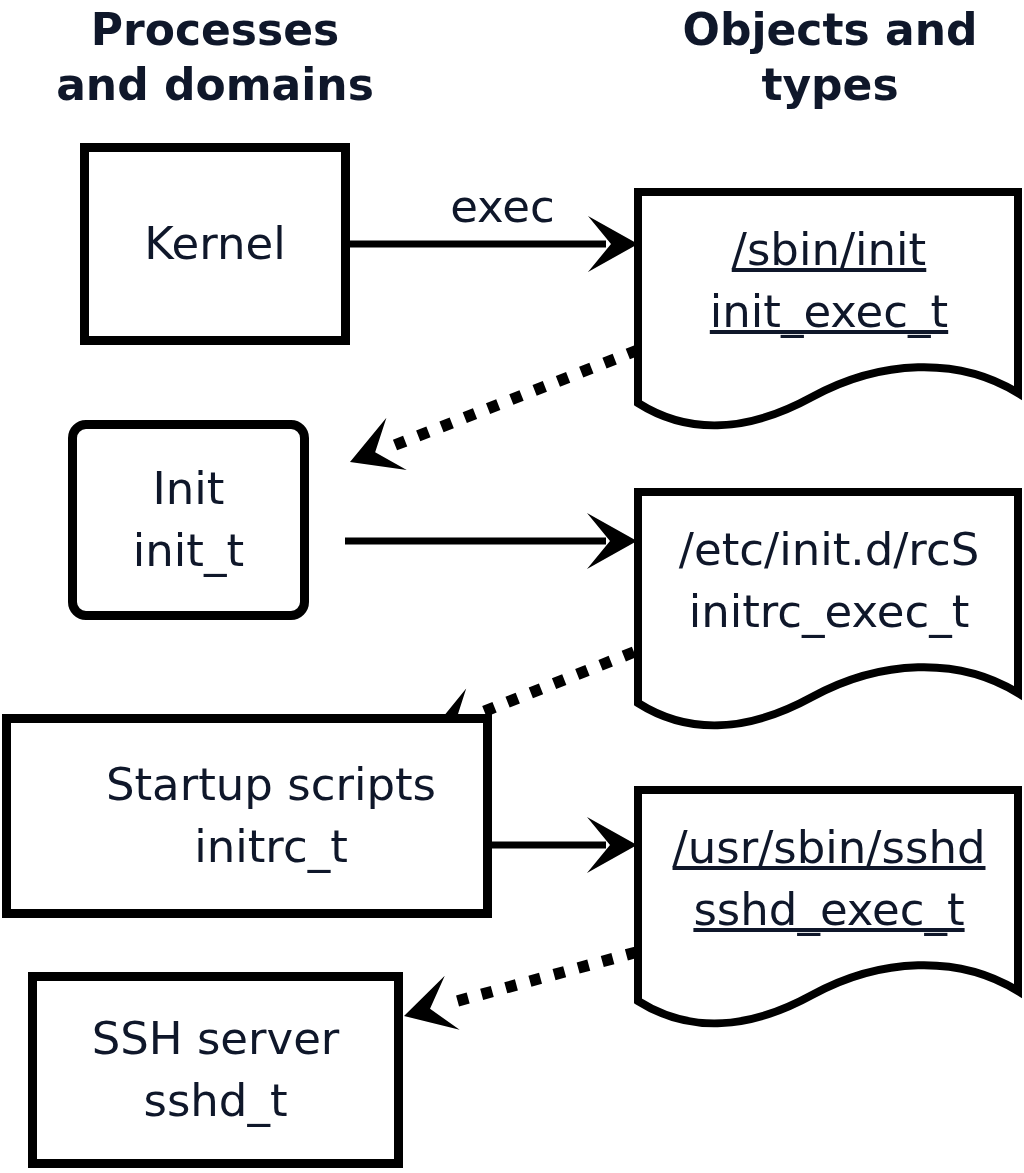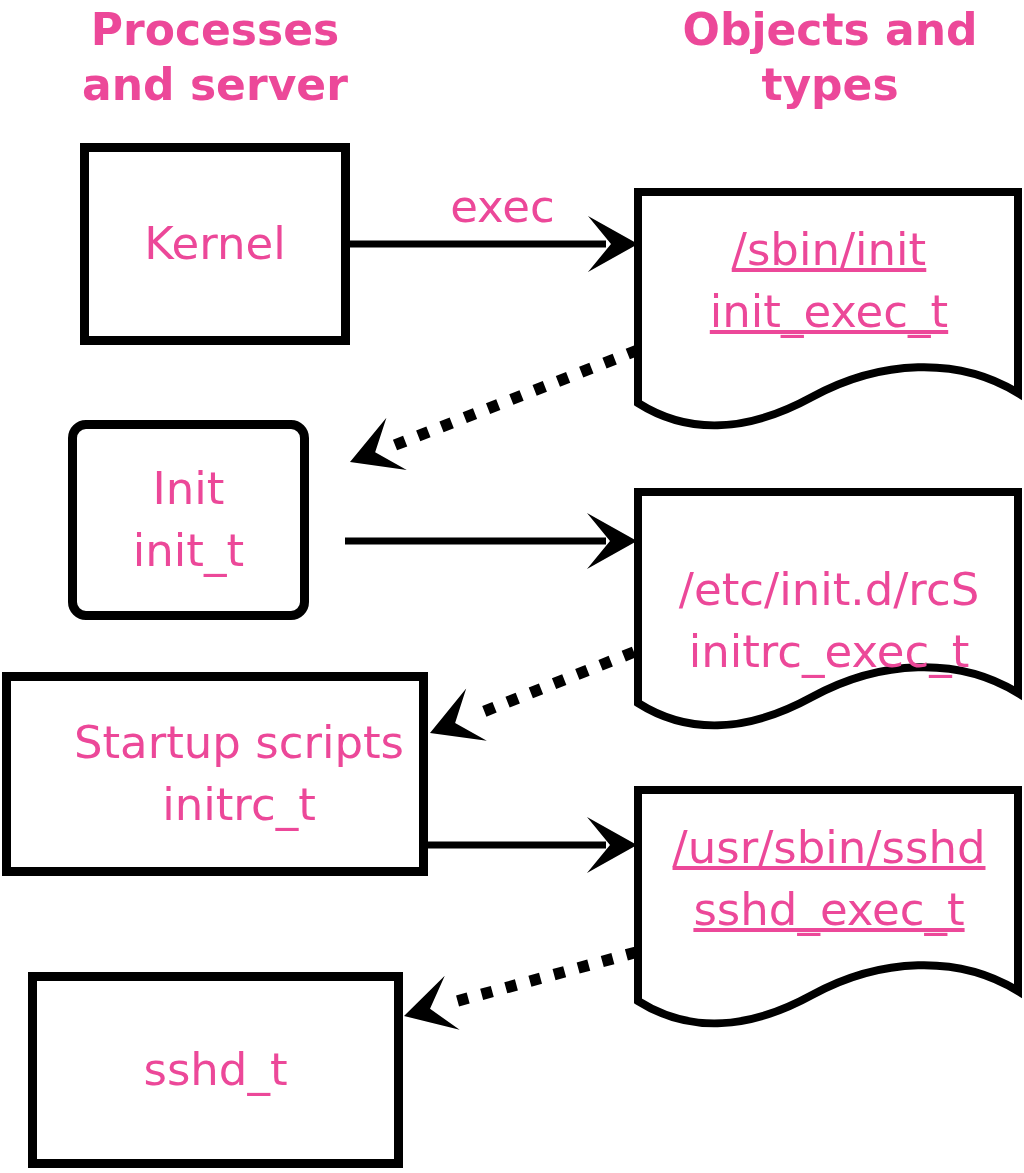--- a/index.html
+++ b/index.html
@@ -7,21 +7,21 @@
     padding: 0;
     background: #ffffff;
   }
   .stage {
     position: relative;
     width: 1024px;
     height: 1173px;
     background: #ffffff;
     overflow: hidden;
     font-family: "DejaVu Sans", "Liberation Sans", sans-serif;
-    color: #ec4899;
+    color: #0f172a;
   }
   .layer-svg {
     position: absolute;
     left: 0;
     top: 0;
     width: 1024px;
     height: 1173px;
   }
   .col-header {
     position: absolute;
@@ -42,33 +42,33 @@
     flex-direction: column;
     align-items: center;
     justify-content: center;
     text-align: center;
     font-size: 45px;
     line-height: 62px;
     white-space: nowrap;
   }
   .box-kernel  { left: 80px; top: 143px; width: 270px; height: 202px; gap: 36px; }
   .box-init    { left: 68px; top: 420px; width: 241px; height: 200px; border-radius: 18px; }
-  .box-startup { left: 2px;  top: 672px; width: 426px; height: 204px; padding-left: 48px; }
+  .box-startup { left: 2px;  top: 714px; width: 490px; height: 204px; padding-left: 48px; }
   .box-ssh     { left: 28px; top: 972px; width: 375px; height: 196px; }
   .doc-label {
     position: absolute;
     left: 640px;
     width: 378px;
     text-align: center;
     font-size: 45px;
     line-height: 62px;
     white-space: nowrap;
   }
   .doc1-label { top: 219px; text-decoration: underline; }
-  .doc2-label { top: 519px; margin-top: 40px; }
+  .doc2-label { top: 519px; }
   .doc3-label { top: 817px; text-decoration: underline; }
   .exec-label {
     position: absolute;
     left: 430px;
     top: 179px;
     width: 145px;
     text-align: center;
     font-size: 45px;
     line-height: 56px;
     white-space: nowrap;
@@ -114,41 +114,42 @@
       </g>
       <g>
         <line x1="637" y1="952" x2="450" y2="1003" stroke-dasharray="11 14"></line>
         <polygon points="0,0 -50,-28 -27,0 -50,28" transform="translate(404,1016) rotate(164.6)" stroke="none"></polygon>
       </g>
     </g>
   </svg>
 
   <div class="col-header hdr-processes">
     <span class="txt-line">Processes</span>
-    <span class="txt-line">and server</span>
+    <span class="txt-line">and domains</span>
   </div>
   <div class="col-header hdr-objects">
     <span class="txt-line">Objects and</span>
     <span class="txt-line">types</span>
   </div>
 
   <div class="exec-label">exec</div>
 
   <div class="proc-box box-kernel">
     <span class="txt-line">Kernel</span>
   </div>
   <div class="proc-box box-init">
     <span class="txt-line">Init</span>
     <span class="txt-line">init_t</span>
   </div>
   <div class="proc-box box-startup">
     <span class="txt-line">Startup scripts</span>
     <span class="txt-line">initrc_t</span>
   </div>
   <div class="proc-box box-ssh">
+    <span class="txt-line">SSH server</span>
     <span class="txt-line">sshd_t</span>
   </div>
 
   <div class="doc-label doc1-label">
     <span class="txt-line">/sbin/init</span>
     <span class="txt-line">init_exec_t</span>
   </div>
   <div class="doc-label doc2-label">
     <span class="txt-line">/etc/init.d/rcS</span>
     <span class="txt-line">initrc_exec_t</span>

